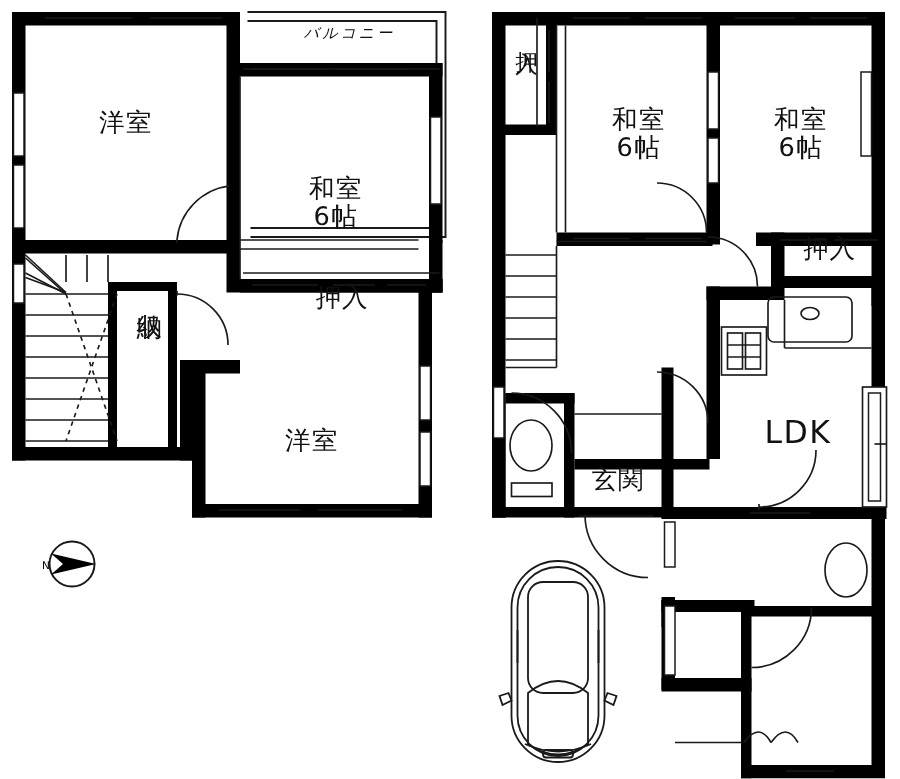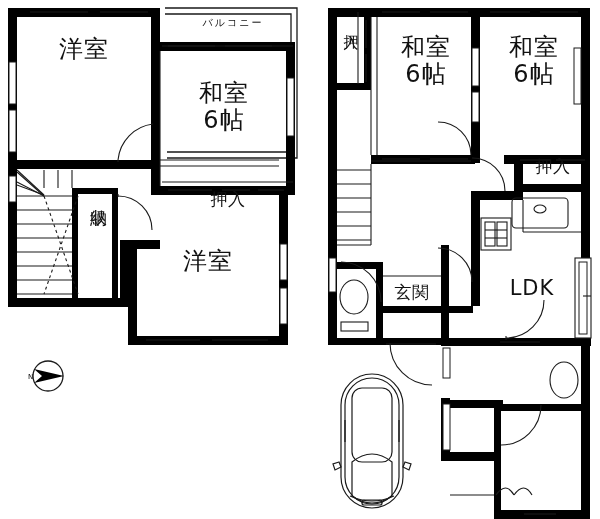--- a/index.html
+++ b/index.html
@@ -2,24 +2,24 @@
 <html><head>
 <meta charset="utf-8">
 <title>間取り図</title>
 <style>
   html,body{margin:0;padding:0;background:#ffffff;}
   body{width:600px;height:519px;position:relative;overflow:hidden;
        font-family:"DejaVu Sans","Liberation Sans",sans-serif;color:#111;}
   #plan{position:absolute;left:0;top:0;width:600px;height:519px;}
   .lbl{position:absolute;text-align:center;line-height:1.12;
        color:#111;white-space:nowrap;pointer-events:none;}
-  .lbl.big{font-size:24px;letter-spacing:1px;}
+  .lbl.big{font-size:17px;letter-spacing:1px;margin-top:37px;}
   .lbl.med{font-size:17px;letter-spacing:0.5px;}
   .lbl.sml{font-size:15px;letter-spacing:0.5px;}
-  .lbl.tiny{font-size:10px;letter-spacing:2px;}
+  .lbl.tiny{font-size:10px;letter-spacing:2px;font-style:italic;}
   .lbl.vert{writing-mode:vertical-rl;text-orientation:upright;line-height:1.0;}
   .lbl.ldk{font-size:21px;letter-spacing:1px;}
   .lbl .l2{display:block;}
 </style>
 </head>
 <body>
 
 <svg id="plan" viewBox="0 0 600 519" xmlns="http://www.w3.org/2000/svg">
   <rect x="0" y="0" width="600" height="519" fill="#ffffff"></rect>
 
@@ -328,21 +328,21 @@
 </div>
 
 <div class="lbl med" style="left:520px; top:157px; width:66px;">
   <span>押入</span>
 </div>
 
 <div class="lbl ldk" style="left:489px; top:277px; width:86px;">
   <span>LDK</span>
 </div>
 
-<div class="lbl med" style="left:383px; top:283px; width:58px;">
+<div class="lbl med" style="left:383px; top:311px; width:58px;">
   <span>玄関</span>
 </div>
 
 <div style="position:absolute;left:24px;top:356px;width:46px;height:40px;">
   <svg viewBox="0 0 46 40" width="46" height="40" xmlns="http://www.w3.org/2000/svg">
     <circle cx="24" cy="20" r="15" fill="#ffffff" stroke="#1a1a1a" stroke-width="1.3"></circle>
     <path d="M40,20 L10,13 L18,20 L10,27 Z" fill="#000000"></path>
     <text x="4" y="23" font-size="7" font-family="'DejaVu Sans',sans-serif" fill="#000000">N</text>
   </svg>
 </div>

